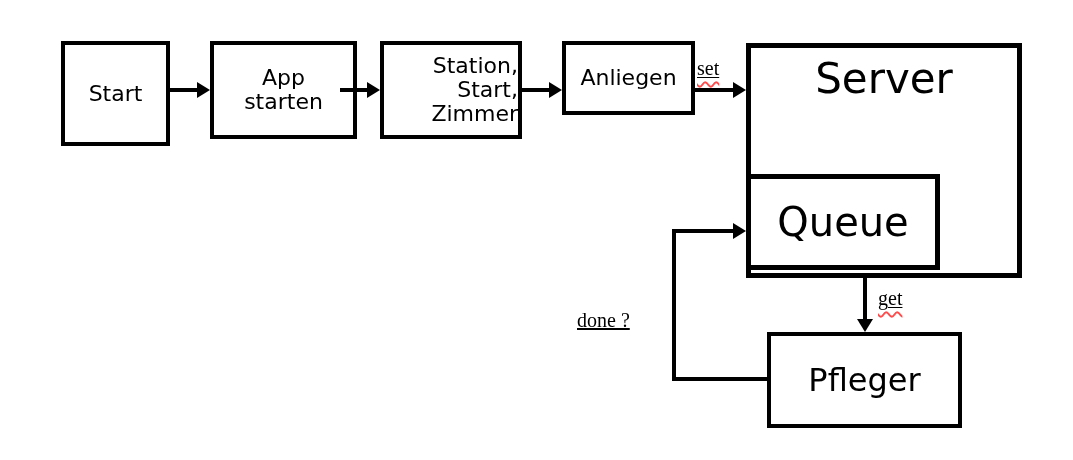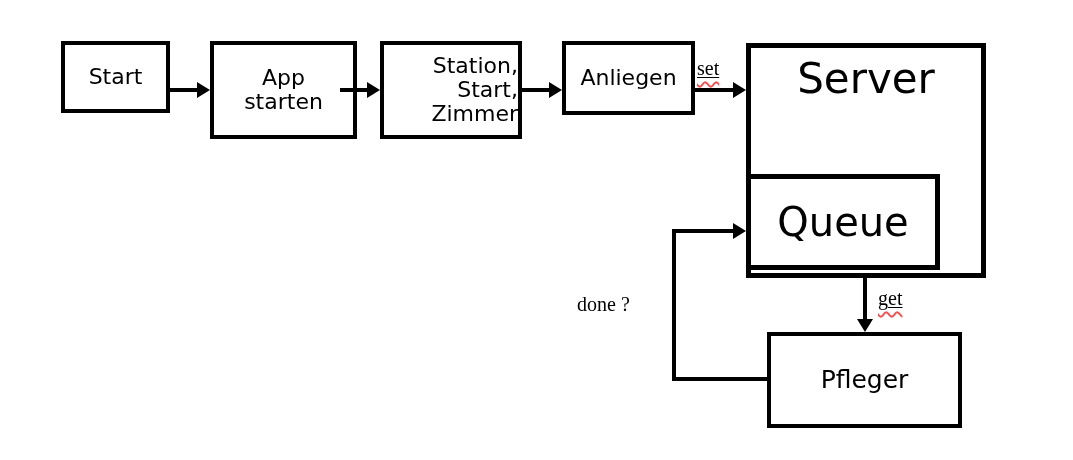--- a/index.html
+++ b/index.html
@@ -22,21 +22,21 @@
     flex-direction: column;
     align-items: center;
     justify-content: center;
     text-align: center;
   }
   .node .box-label { font-size: 22px; line-height: 24px; display: block; }
   .node-server { border-width: 5px; justify-content: flex-start; padding-top: 8px; z-index: 1; }
   .node-server .big-label { font-size: 42px; line-height: 46px; }
   .node-queue  { border-width: 5px; z-index: 2; }
   .node-queue .big-label { font-size: 40px; line-height: 44px; }
-  .node-pfleger .box-label { font-size: 25px; }
+  .node-pfleger .box-label { font-size: 32px; }
   .hline, .vline { position: absolute; background: var(--line, #000); }
   .tri-right {
     position: absolute; width: 0; height: 0;
     border-top: 8px solid transparent;
     border-bottom: 8px solid transparent;
     border-left: 13px solid var(--line, #000);
   }
   .tri-down {
     position: absolute; width: 0; height: 0;
     border-left: 8px solid transparent;
@@ -62,40 +62,40 @@
     text-decoration: underline solid #000;
     text-decoration-thickness: 1px;
     text-underline-offset: 2px;
   }
 </style>
 </head>
 <body>
 
 <div class="canvas">
 
-  <div class="node" style="left:61px; top:41px; width:109px; height:72px;">
+  <div class="node" style="left:61px; top:41px; width:109px; height:105px;">
     <span class="box-label">Start</span>
   </div>
 
   <div class="node" style="left:210px; top:41px; width:147px; height:98px;">
     <span class="box-label">App</span>
     <span class="box-label">starten</span>
   </div>
 
   <div class="node" style="left:380px; top:41px; width:142px; height:98px;align-items:flex-end;">
     <span class="box-label">Station,</span>
     <span class="box-label">Start,</span>
     <span class="box-label">Zimmer</span>
   </div>
 
   <div class="node" style="left:562px; top:41px; width:133px; height:74px;">
     <span class="box-label">Anliegen</span>
   </div>
 
-  <div class="node node-server" style="left:746px; top:43px; width:240px; height:235px;">
+  <div class="node node-server" style="left:746px; top:43px; width:276px; height:235px;">
     <span class="big-label">Server</span>
   </div>
 
   <div class="node node-queue" style="left:746px; top:174px; width:194px; height:96px;">
     <span class="big-label">Queue</span>
   </div>
 
   <div class="node node-pfleger" style="left:767px; top:332px; width:195px; height:96px;">
     <span class="box-label">Pfleger</span>
   </div>
@@ -118,17 +118,17 @@
   <div class="vline" style="left:863px; top:278px; width:4px; height:42px;"></div>
   <div class="tri-down" style="left:857px; top:319px;"></div>
   <div class="edge-label" style="left:878px; top:287px;">
     <span class="spell"><span class="ul">get</span></span>
   </div>
 
   <div class="hline" style="left:672px; top:377px; width:95px; height:4px;"></div>
   <div class="vline" style="left:672px; top:229px; width:4px; height:152px;"></div>
   <div class="hline" style="left:672px; top:229px; width:61px; height:4px;"></div>
   <div class="tri-right" style="left:733px; top:223px;"></div>
-  <div class="edge-label" style="left:577px; top:293px;">
+  <div class="edge-label" style="left:577px; top:309px;text-decoration:underline;">
     <span>done ?</span>
   </div>
 
 </div>
 
 </body></html>

